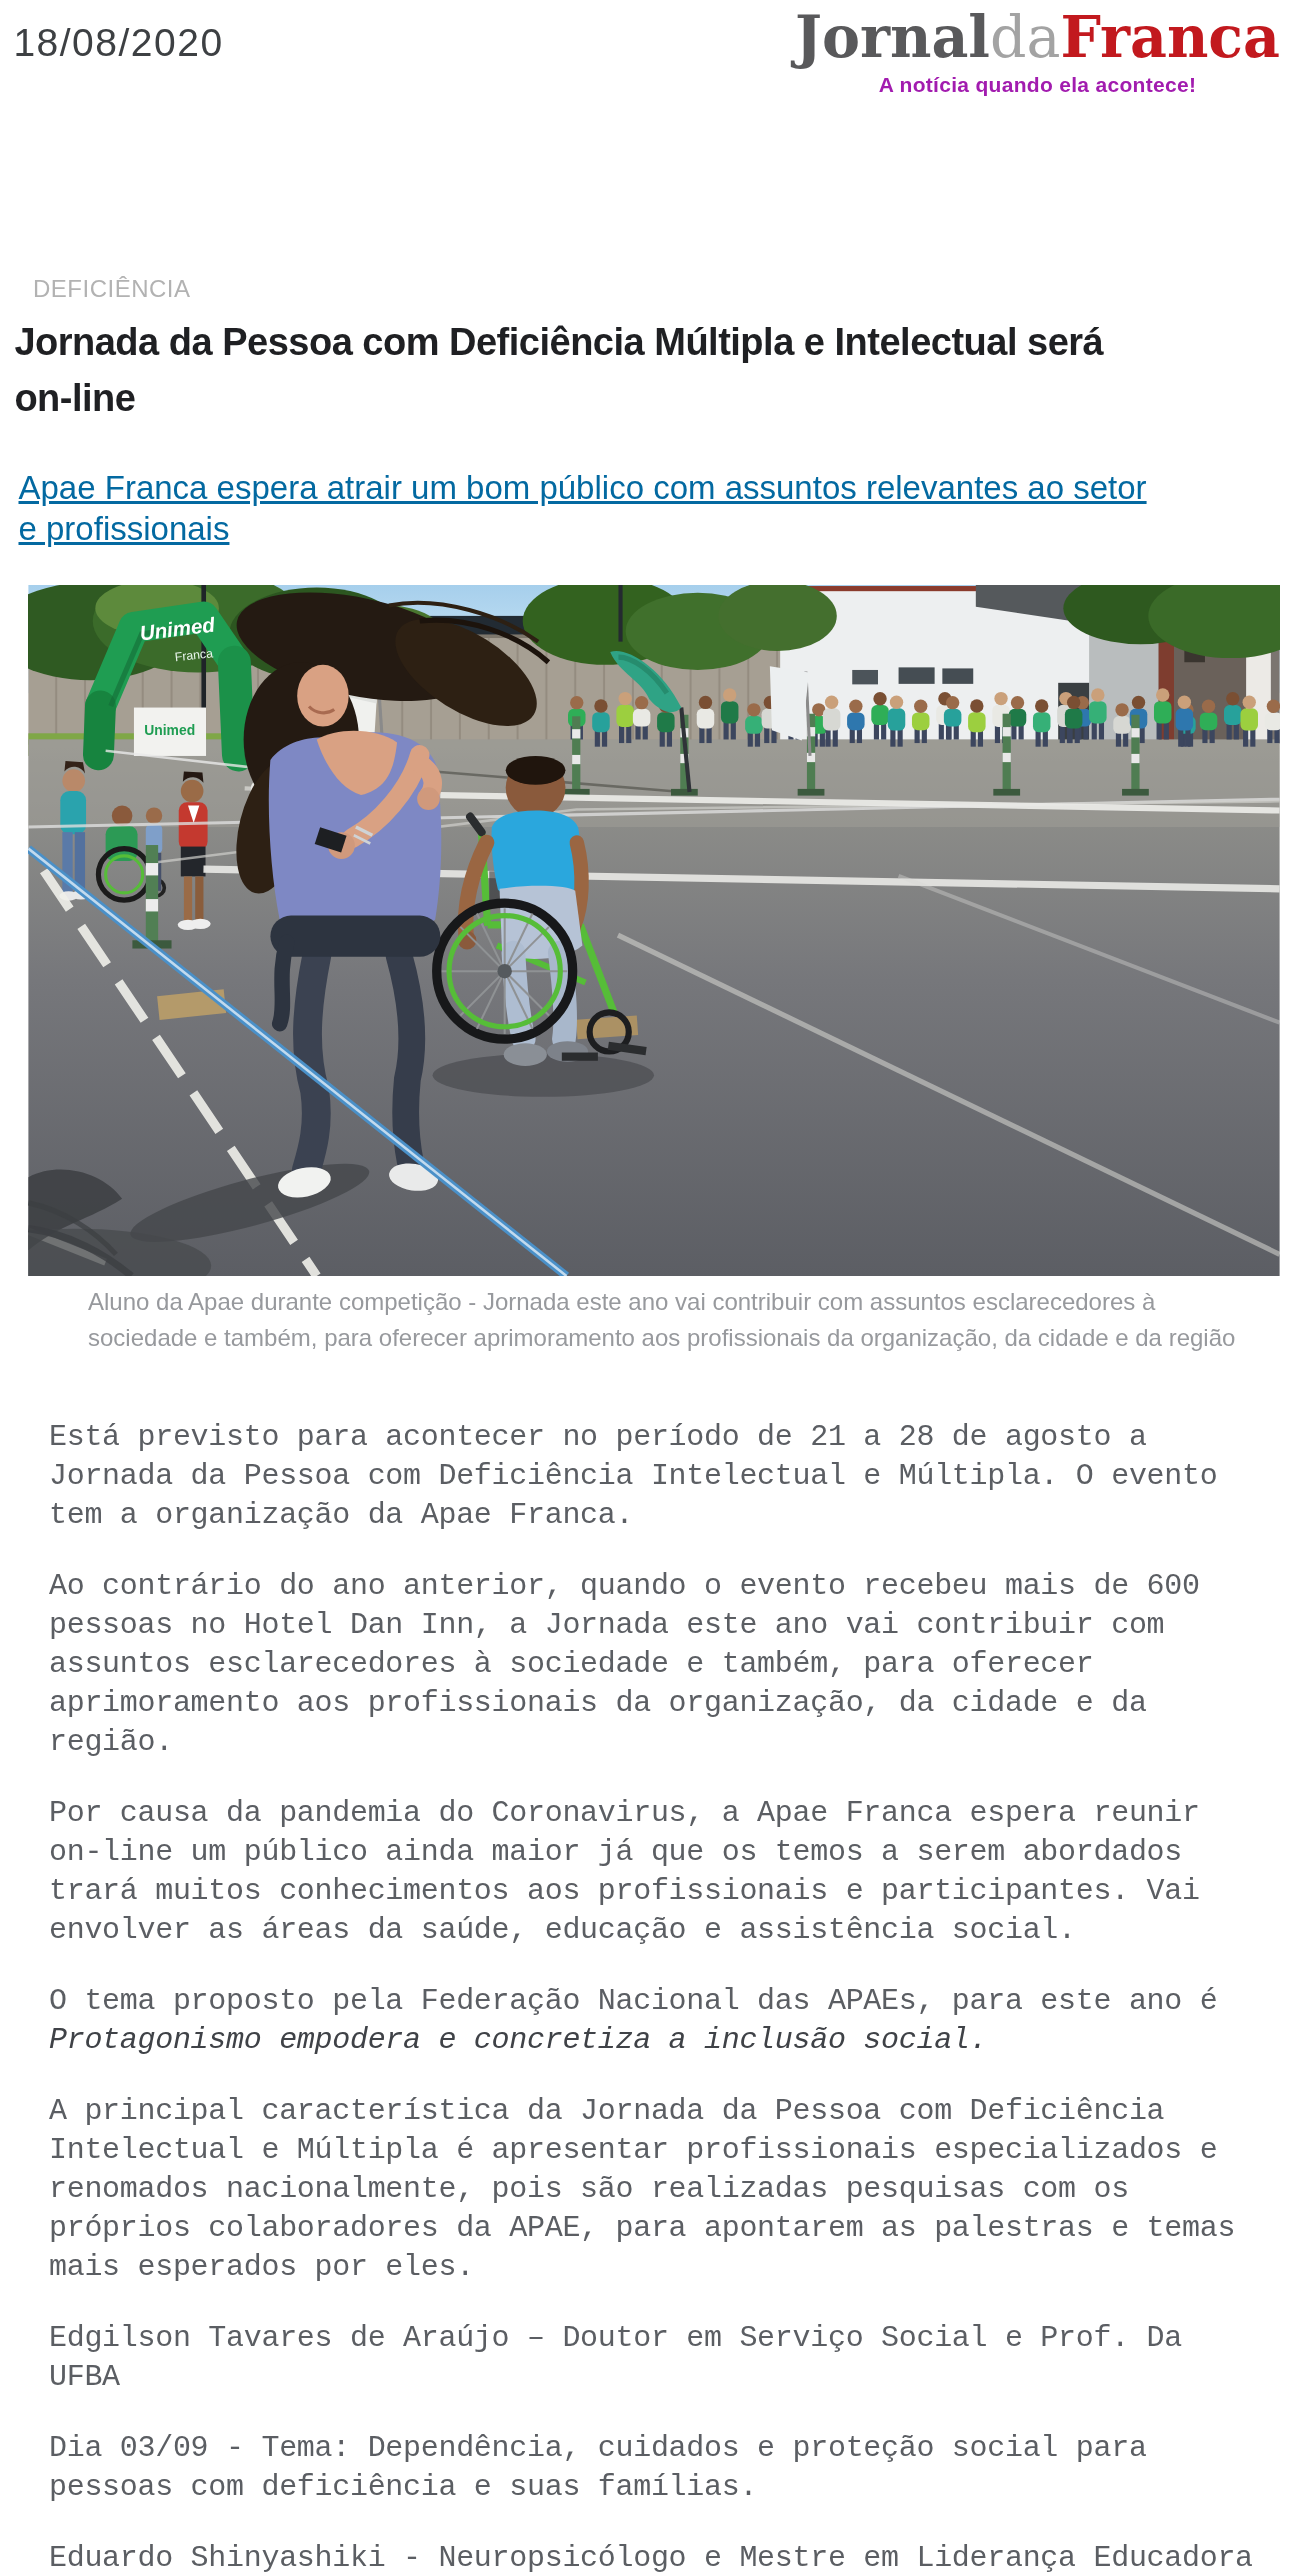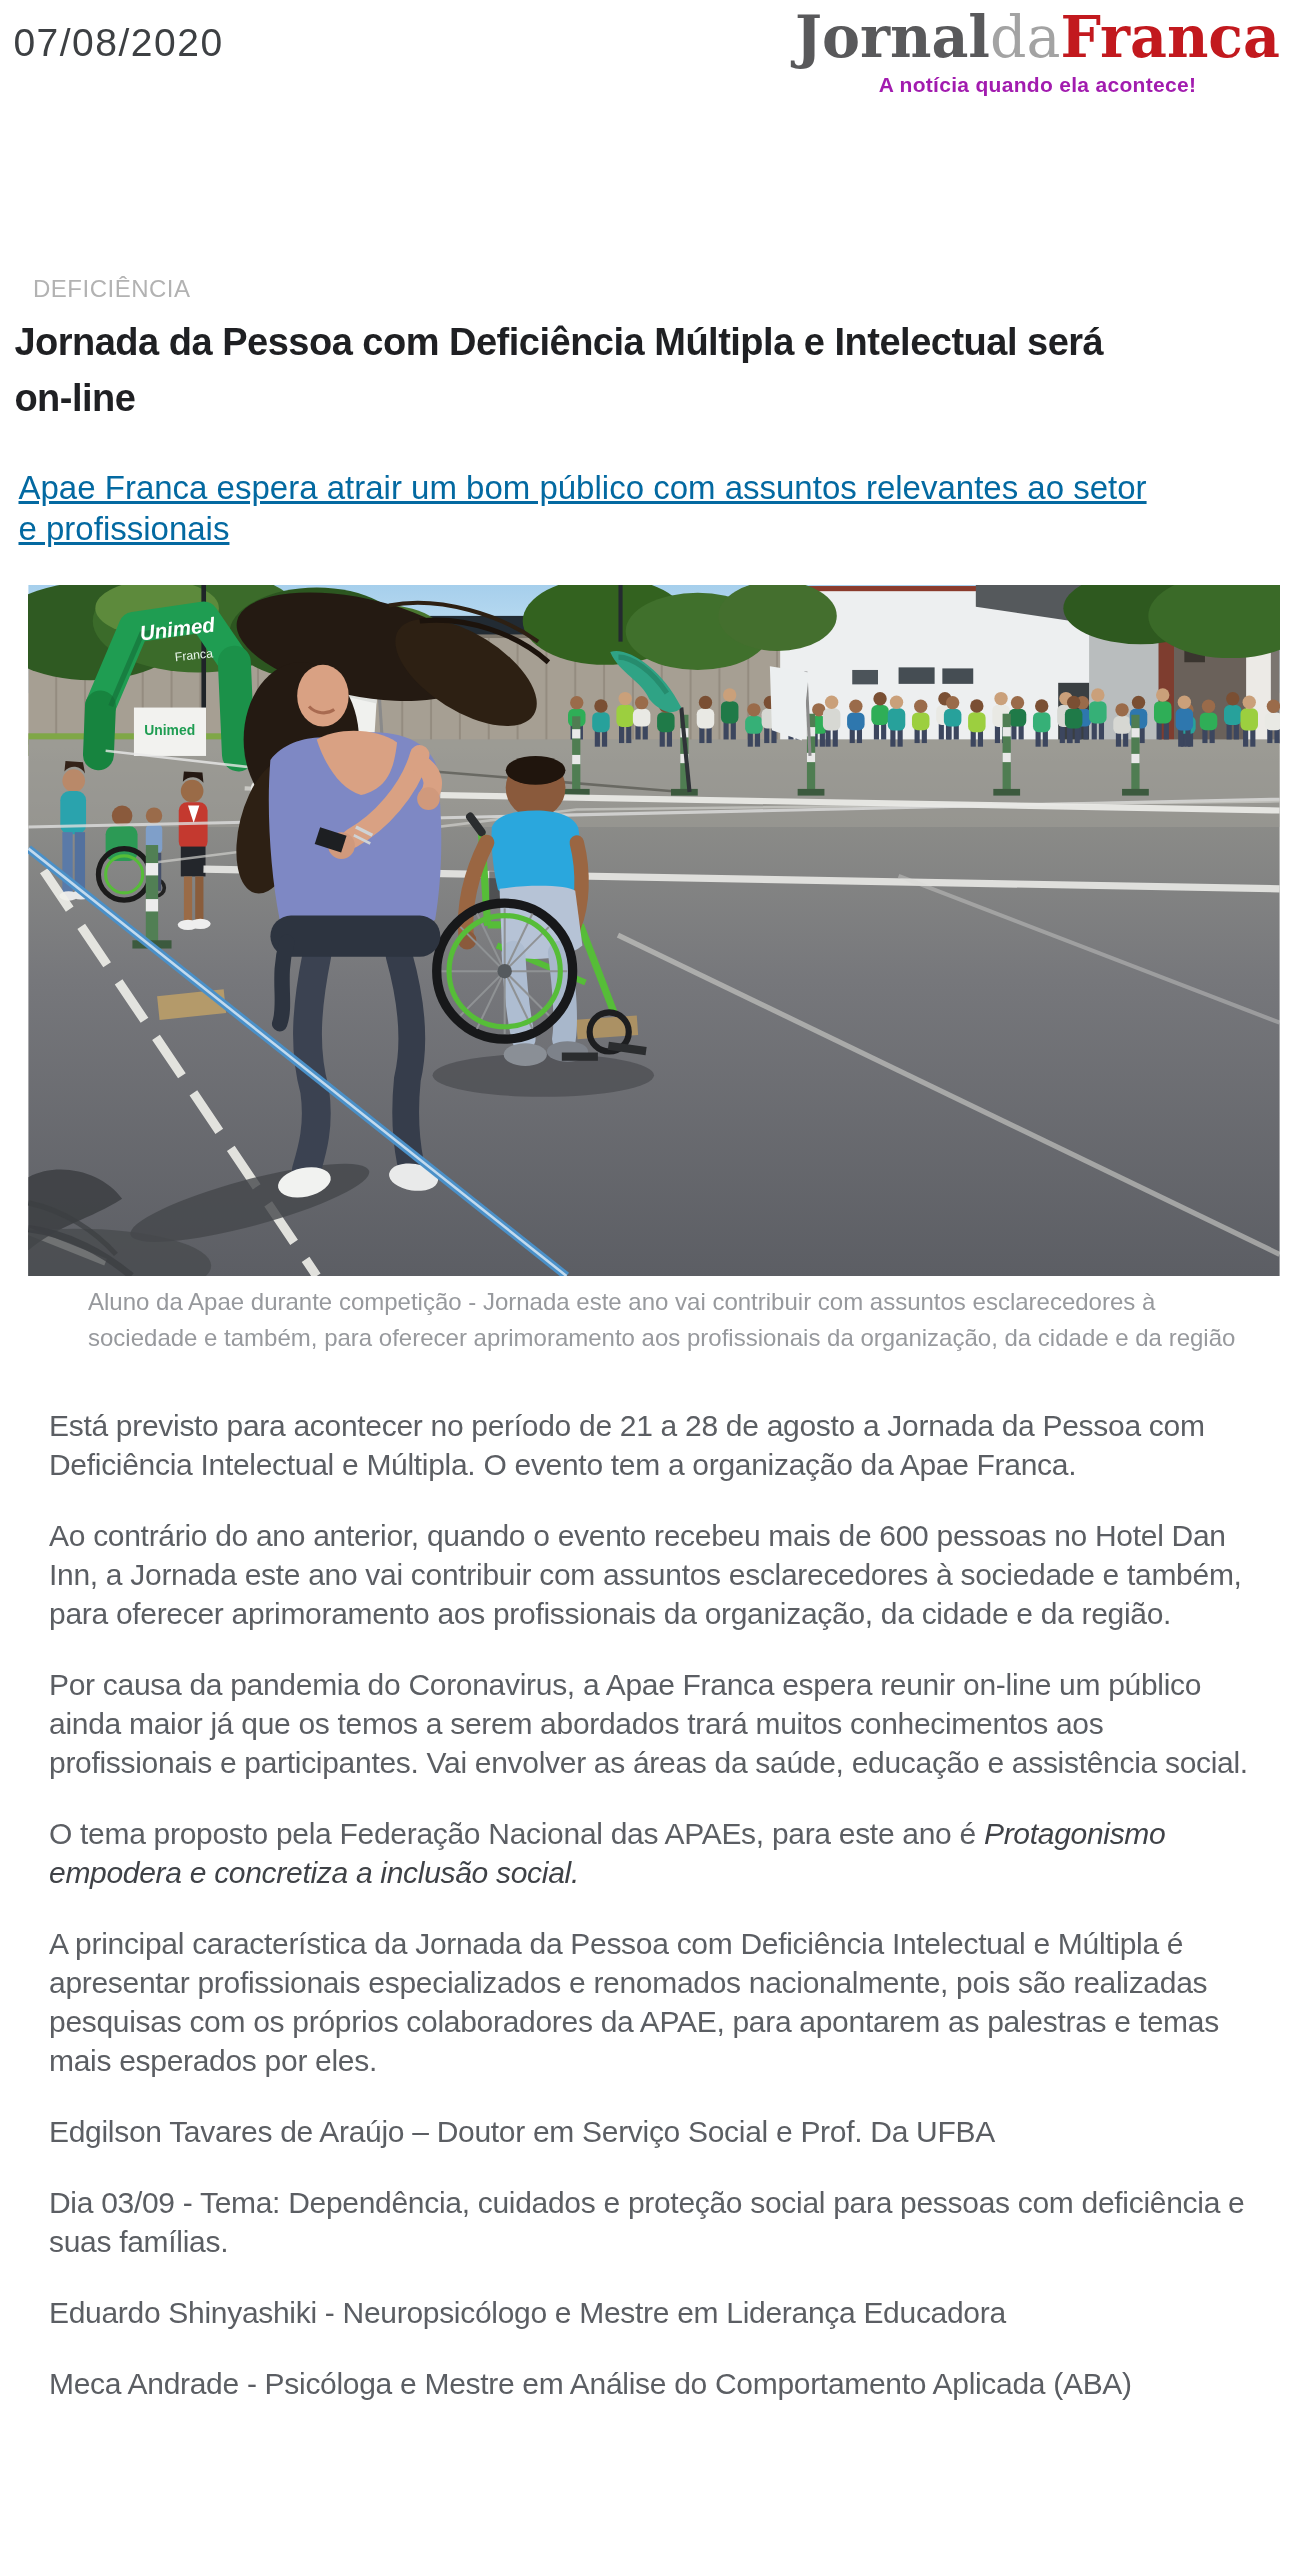--- a/index.html
+++ b/index.html
@@ -17,30 +17,30 @@
             font-weight:700;color:#1f2023;letter-spacing:-0.5px;}
   .headline .line{white-space:nowrap;}
   .subtitle{position:absolute;left:18.5px;top:467px;font-size:33px;line-height:41px;color:#0369a1;text-decoration:underline;}
   .subtitle .line{white-space:nowrap;}
   .photo{position:absolute;left:28px;top:585px;width:1252px;height:691px;margin:0;}
   .photo svg{display:block;}
   .caption{position:absolute;left:54px;top:1284px;font-size:24px;line-height:36px;color:#97999d;margin-left:34px;}
   .caption .line{white-space:nowrap;}
   .article{position:absolute;left:49px;top:1402px;width:1221px;font-size:30px;line-height:39px;
            color:#5b5e63;letter-spacing:-0.3px;}
-  .article p{margin:4px 0 32px 0;}
+  .article p{margin:16px 0 32px 0;font-family:Liberation Mono, monospace;}
   .article .it{font-style:italic;color:#3f4247;}
 </style>
 </head>
 <body>
 
 <div class="page">
 
   <header>
-    <div class="date">07/08/2020</div>
+    <div class="date">18/08/2020</div>
     <div class="masthead">
       <div class="logo"><span class="l1">Jornal</span><span class="l2">da</span><span class="l3">Franca</span></div>
       <div class="tagline">A notícia quando ela acontece!</div>
     </div>
   </header>
 
   <main>
     <div class="category">DEFICIÊNCIA</div>
     <h1 class="headline">
         <div class="line">Jornada da Pessoa com Deficiência Múltipla e Intelectual será</div>

